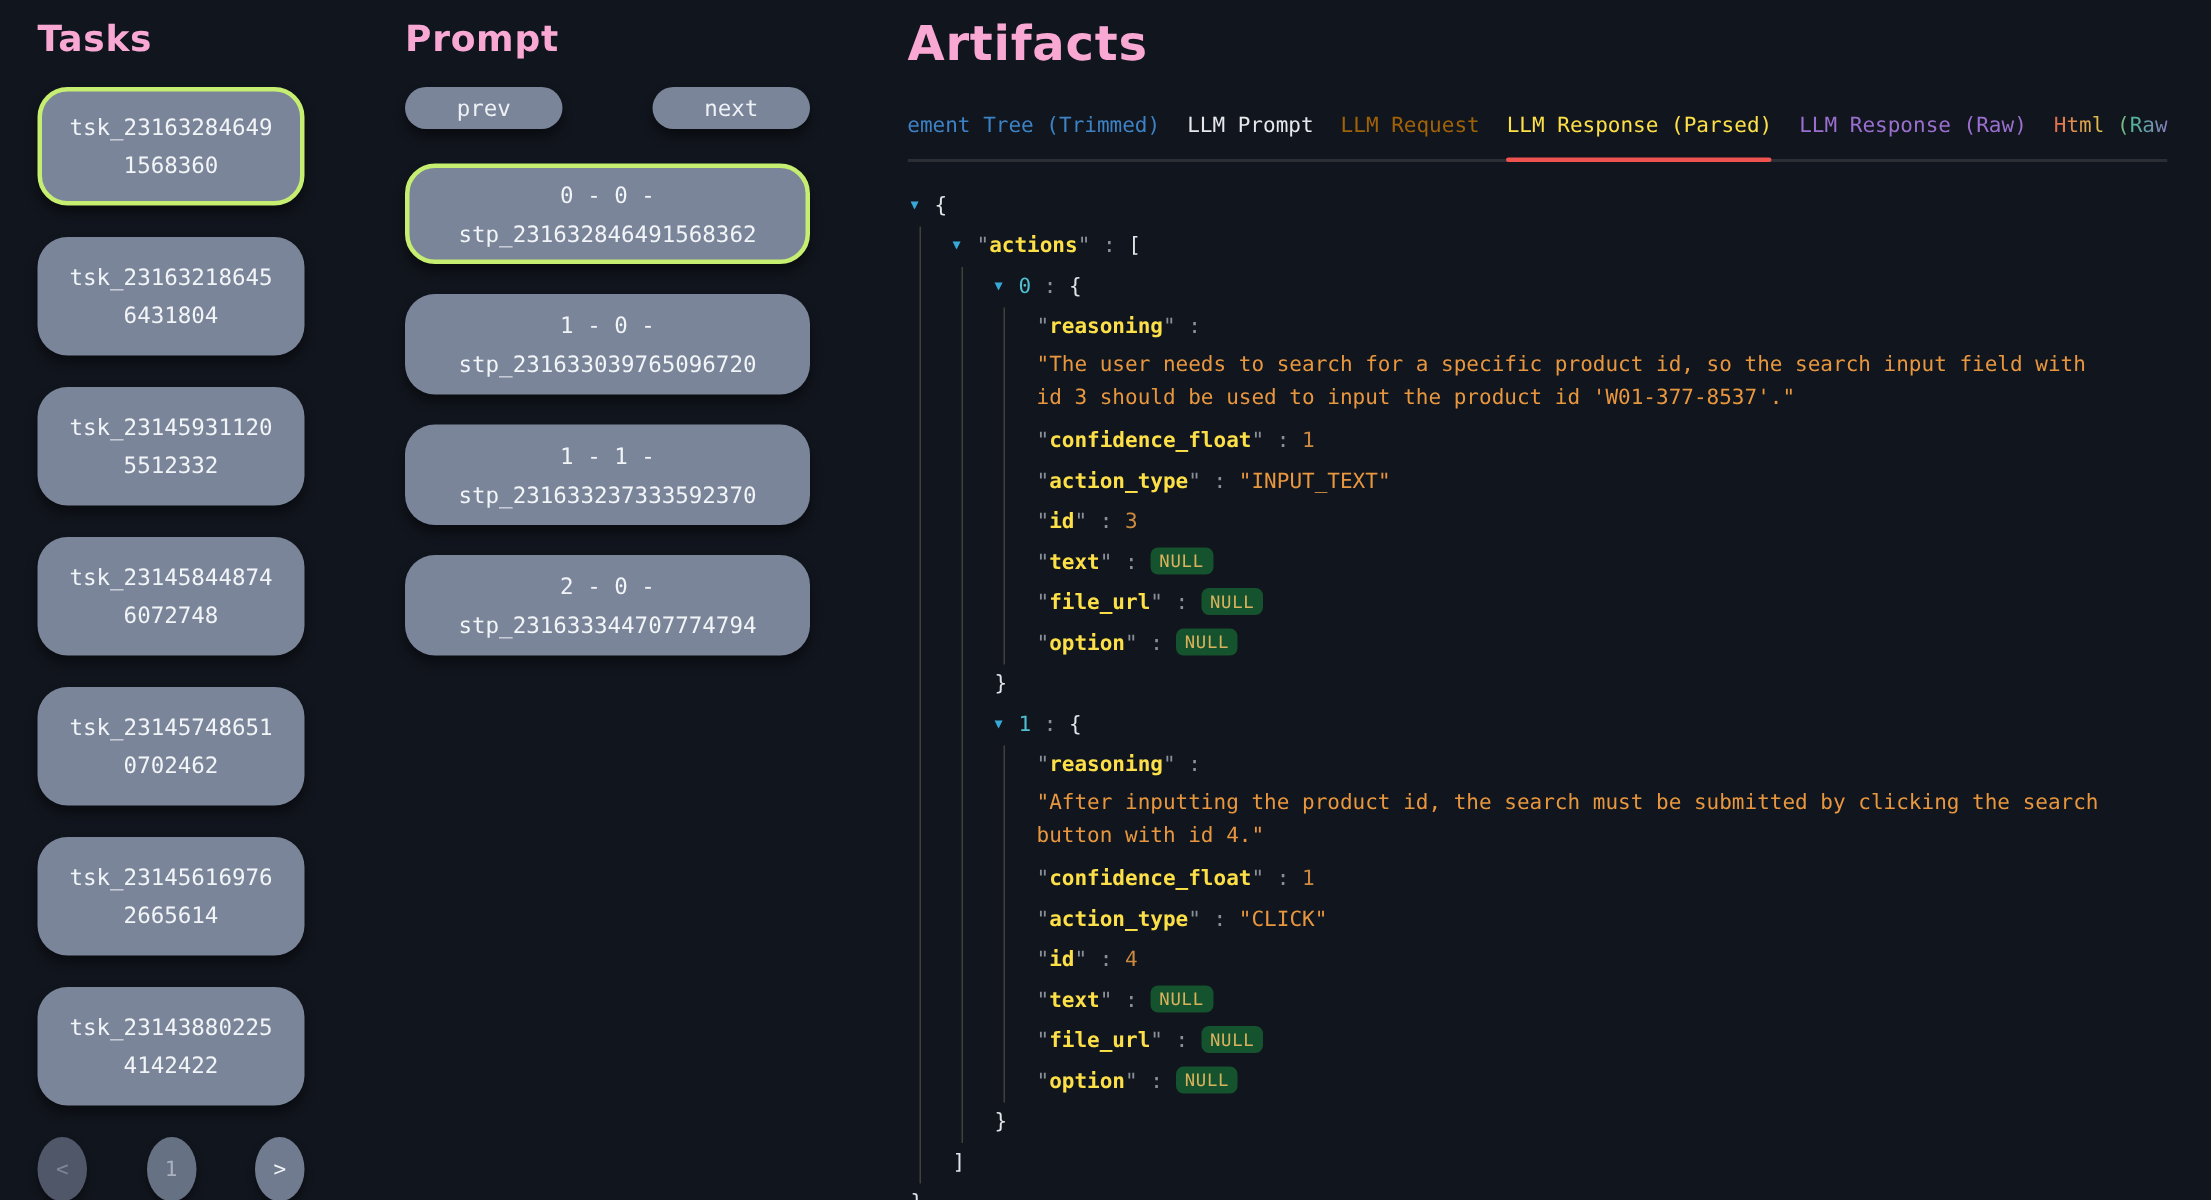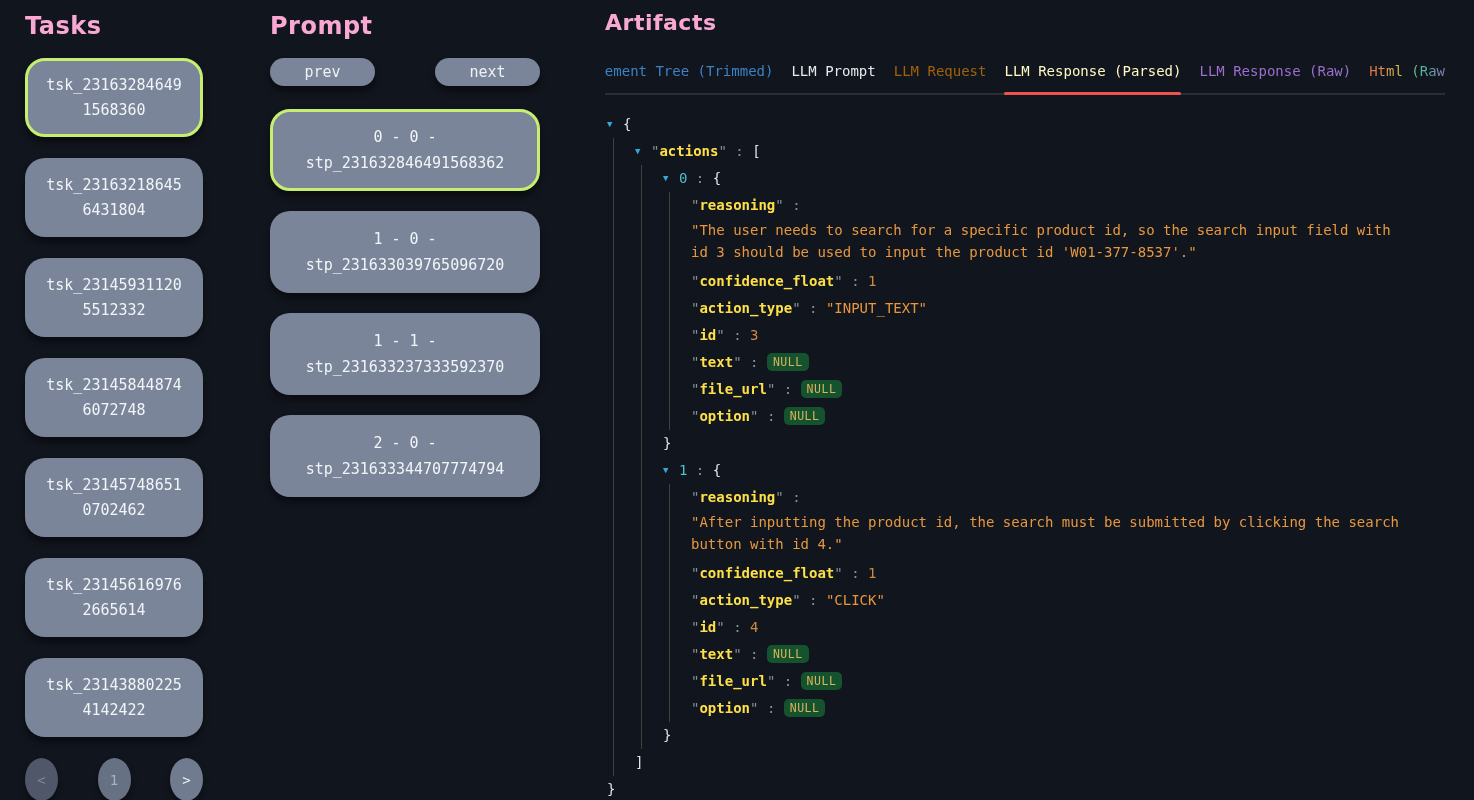--- a/index.html
+++ b/index.html
@@ -40,30 +40,30 @@
   
   .steps { left: 270px; width: 270px; }
   .navbtns { display: flex; justify-content: space-between; margin-bottom: 23px; }
   .nav-btn {
     width: 105px; height: 28px; border: none; border-radius: 21px;
     background: #7a8599; color: #eef1f5;
     font: 15px "DejaVu Sans Mono", monospace; cursor: pointer;
     box-shadow: 0 5px 7px rgba(0,0,0,.45);
   }
   .step-btn {
-    display: block; width: 270px; height: 82px; margin-bottom: 20px;
+    display: block; width: 270px; height: 67px; margin-bottom: 20px;
     background: #7a8599; border: none; border-radius: 20px;
     color: #f2f5f8; font: 15px/26px "DejaVu Sans Mono", monospace;
     padding: 0 28px; text-align: center;
     box-shadow: 0 5px 7px rgba(0,0,0,.45); cursor: pointer;
   }
   .step-btn.selected { border: 3px solid #c6ee71; }
   
   .artifacts { left: 605px; top: 10px; width: 840px; }
-  .artifacts h1.section-title { font-size: 22px; margin-bottom: 24px; }
+  .artifacts h1.section-title { font-size: 32px; margin-bottom: 24px; }
   .tabbar-clip { overflow: hidden; width: 840px; }
   .tabbar {
     display: flex; gap: 18px; white-space: nowrap;
     border-bottom: 2px solid #2b2e34; align-items: flex-end;
   }
   .tab {
     background: none; border: none; cursor: pointer; position: relative;
     font: 14px "DejaVu Sans Mono", monospace; padding: 4px 0 14px;
   }
   .tab.clipped { margin-left: -17px; }
@@ -135,21 +135,21 @@
     </div>
 </section>
 
 <section class="col artifacts">
   <h1 class="section-title">Artifacts</h1>
   <div class="tabbar-clip">
     <div class="tabbar">
         <button class="tab clipped" style="color: rgb(60, 130, 196);">Element Tree (Trimmed)</button>
         <button class="tab" style="color: rgb(230, 232, 235);">LLM Prompt</button>
         <button class="tab" style="color: #a16207;">LLM Request</button>
-        <button class="tab active" style="color: #fef9c3;">LLM Response (Parsed)</button>
+        <button class="tab active" style="color: #fde047;">LLM Response (Parsed)</button>
         <button class="tab" style="color: rgb(154, 111, 207);">LLM Response (Raw)</button>
         <button class="tab rainbow" style="color: rgb(226, 105, 79);">Html (Raw)</button>
       </div>
   </div>
   <div class="jsontree">
       <div class="line has-tri"><span class="tri">▼</span><span class="b">{</span></div>
       <div class="block">
         <div class="line has-tri"><span class="tri">▼</span><span class="q">"</span><span class="k">actions</span><span class="q">"</span><span class="p"> : </span><span class="b">[</span></div>
         <div class="block">
           <div class="line has-tri"><span class="tri">▼</span><span class="idx">0</span><span class="p"> : </span><span class="b">{</span></div>

